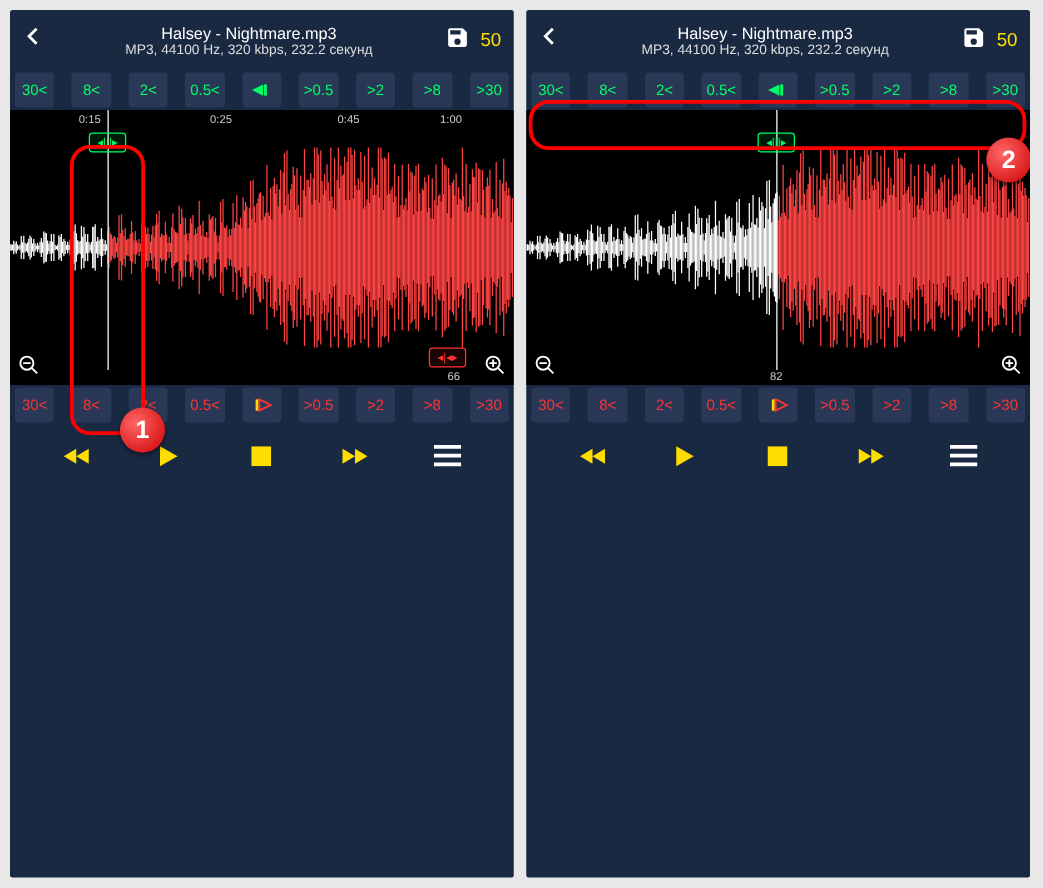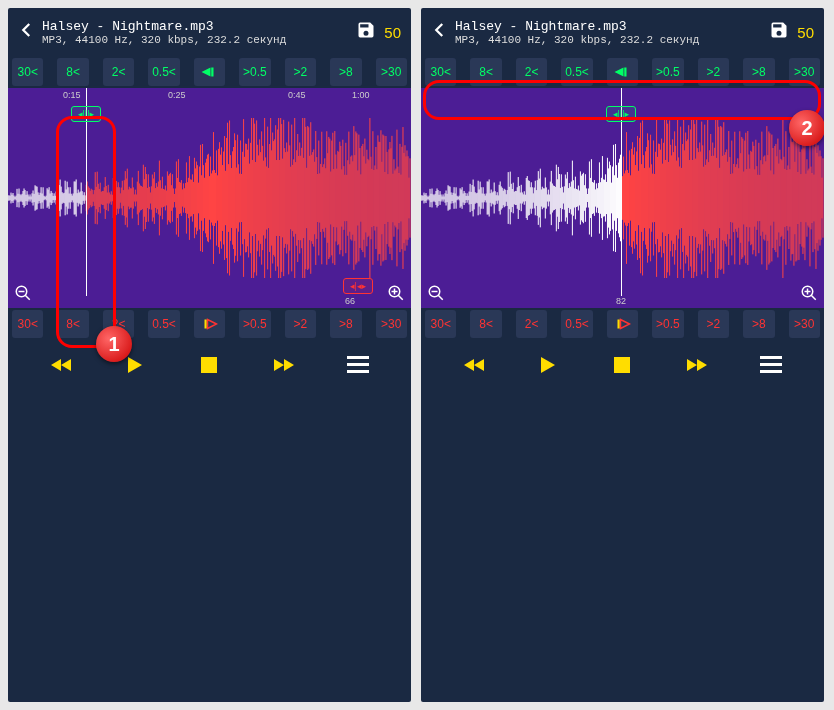--- a/index.html
+++ b/index.html
@@ -1,30 +1,30 @@
 <!DOCTYPE html>
 <html><head>
 <meta charset="utf-8">
 <style>
   * { box-sizing: border-box; margin: 0; padding: 0; }
   body { background: #e8e8e8; font-family: -apple-system, Helvetica, Arial, sans-serif; display: flex; gap: 10px; padding: 8px; }
   .phone { width: 403px; height: 694px; background: #1a2942; border-radius: 2px; position: relative; overflow: hidden; display: flex; flex-direction: column; }
   .header { display: flex; align-items: center; padding: 6px 10px; height: 48px; }
   .back-btn { color: #fff; font-size: 20px; width: 24px; cursor: pointer; }
-  .title-area { flex: 1; text-align: left; color: #fff; font-family: Liberation Mono, monospace; }
+  .title-area { flex: 1; text-align: center; color: #fff; }
   .title { font-size: 13px; }
   .subtitle { font-size: 11px; color: #ddd; }
   .save-area { display: flex; align-items: center; gap: 8px; }
   .save-icon svg { width: 20px; height: 20px; fill: #fff; }
   .count { color: #ffdd00; font-size: 15px; font-weight: 500; }
   .seek-row { display: flex; gap: 14px; padding: 2px 4px; }
   .seek-btn { flex: 1; background: #2a3857; color: #00ff66; font-size: 12px; text-align: center; padding: 7px 0; border-radius: 3px; cursor: pointer; display: flex; align-items: center; justify-content: center; min-width: 0; }
   .seek-btn svg { width: 18px; height: 14px; }
   .seek-row.bottom .seek-btn { color: #ff3333; }
-  .waveform { height: 220px; position: relative; background: #4c1d95; overflow: hidden; }
+  .waveform { height: 220px; position: relative; background: #000000; overflow: hidden; }
   .time-labels { position: absolute; top: 2px; width: 100%; display: flex; color: #ccc; font-size: 9px; }
   .time-labels span { position: absolute; }
   .handle-top { position: absolute; top: 18px; width: 30px; height: 16px; border: 1px solid #00ff66; background: rgba(0,255,102,0.1); border-radius: 3px; display: flex; align-items: center; justify-content: center; color: #00ff66; font-size: 9px; }
   .handle-bot { position: absolute; bottom: 14px; width: 30px; height: 16px; border: 1px solid #ff3333; background: rgba(255,51,51,0.1); border-radius: 3px; display: flex; align-items: center; justify-content: center; color: #ff3333; font-size: 9px; }
   .playhead { position: absolute; top: 0; bottom: 12px; width: 1px; background: #fff; }
   .wave-canvas { position: absolute; top: 30px; left: 0; right: 0; height: 160px; }
   .zoom-out { position: absolute; bottom: 2px; left: 6px; color: #fff; }
   .zoom-in { position: absolute; bottom: 2px; right: 6px; color: #fff; }
   .zoom-out svg, .zoom-in svg { width: 18px; height: 18px; fill: none; stroke: #fff; stroke-width: 2; }
   .frame-num { position: absolute; bottom: 2px; color: #ccc; font-size: 9px; }
@@ -71,21 +71,21 @@
     <div class="seek-btn">&gt;0.5</div>
     <div class="seek-btn">&gt;2</div>
     <div class="seek-btn">&gt;8</div>
     <div class="seek-btn">&gt;30</div>
   </div>
 
   <div class="waveform">
     <div class="time-labels">
       <span style="left:55px">0:15</span>
       <span style="left:160px">0:25</span>
-      <span style="left:280px">0:45</span>
+      <span style="left:262px">0:45</span>
       <span style="left:344px">1:00</span>
     </div>
     <svg class="wave-canvas" id="wave1" viewBox="0 0 403 160">
         <line x1="0" y1="77.45" x2="0" y2="82.55" stroke="#ffffff" stroke-width="1"></line>
         <line x1="1.0024875621890548" y1="77.30182399153713" x2="1.0024875621890548" y2="82.69817600846287" stroke="#ffffff" stroke-width="1"></line>
         <line x1="2.0049751243781095" y1="77.74338627310887" x2="2.0049751243781095" y2="82.25661372689113" stroke="#ffffff" stroke-width="1"></line>
         <line x1="3.0074626865671643" y1="74.60027345224212" x2="3.0074626865671643" y2="85.39972654775788" stroke="#ffffff" stroke-width="1"></line>
         <line x1="4.009950248756219" y1="76.7020369440564" x2="4.009950248756219" y2="83.2979630559436" stroke="#ffffff" stroke-width="1"></line>
         <line x1="5.012437810945274" y1="75.01470768555338" x2="5.012437810945274" y2="84.98529231444662" stroke="#ffffff" stroke-width="1"></line>
         <line x1="6.014925373134329" y1="77.60657485101359" x2="6.014925373134329" y2="82.39342514898641" stroke="#ffffff" stroke-width="1"></line>
@@ -481,21 +481,21 @@
         <line x1="396.98507462686564" y1="27.234468736782887" x2="396.98507462686564" y2="132.7655312632171" stroke="#ff4444" stroke-width="1"></line>
         <line x1="397.9875621890547" y1="38.41185183286269" x2="397.9875621890547" y2="121.58814816713732" stroke="#ff4444" stroke-width="1"></line>
         <line x1="398.99004975124376" y1="32.42812934124324" x2="398.99004975124376" y2="127.57187065875675" stroke="#ff4444" stroke-width="1"></line>
         <line x1="399.9925373134328" y1="38.236818845404215" x2="399.9925373134328" y2="121.76318115459578" stroke="#ff4444" stroke-width="1"></line>
         <line x1="400.9950248756219" y1="59.626868316673274" x2="400.9950248756219" y2="100.37313168332673" stroke="#ff4444" stroke-width="1"></line>
         <line x1="401.99751243781094" y1="40.31413536014104" x2="401.99751243781094" y2="119.68586463985896" stroke="#ff4444" stroke-width="1"></line>
       </svg>
     <div class="playhead" style="left:78px"></div>
     <div class="handle-top" style="left:63px">◂|||▸</div>
     <div class="handle-bot" style="left:335px">◂|◂▸</div>
-    <div class="frame-num" style="left:337px">66</div>
+    <div class="frame-num" style="left:350px">66</div>
     <div class="zoom-out"><svg viewBox="0 0 24 24">
           <circle cx="10" cy="10" r="7"></circle>
           <line x1="15" y1="15" x2="21" y2="21"></line>
           <line x1="6" y1="10" x2="14" y2="10"></line>
         </svg></div>
     <div class="zoom-in"><svg viewBox="0 0 24 24">
           <circle cx="10" cy="10" r="7"></circle>
           <line x1="15" y1="15" x2="21" y2="21"></line>
           <line x1="6" y1="10" x2="14" y2="10"></line>
           <line x1="10" y1="6" x2="10" y2="14"></line>

